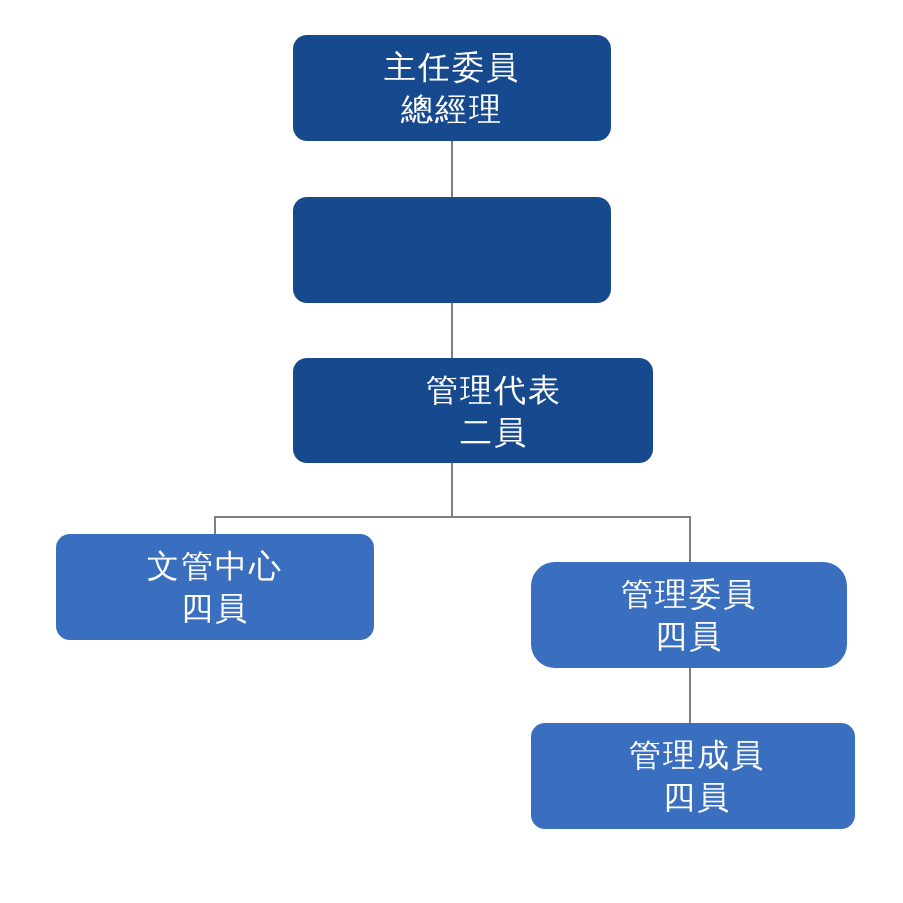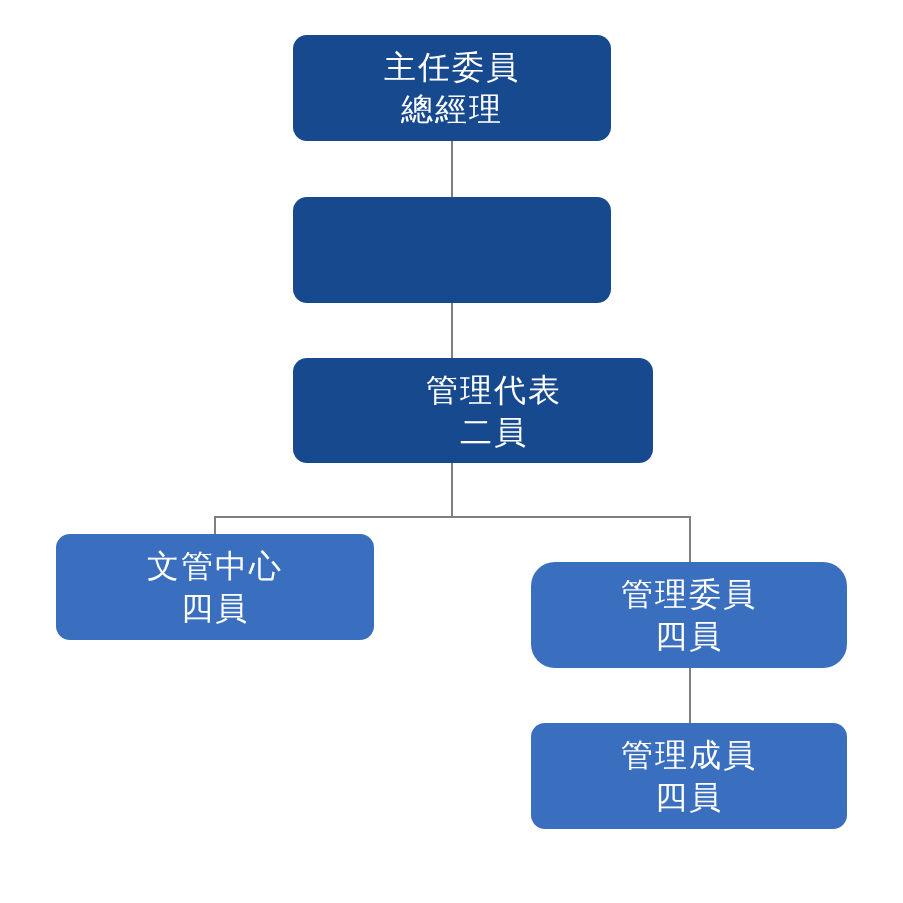--- a/index.html
+++ b/index.html
@@ -31,21 +31,21 @@
   }
   .node .line { white-space: nowrap; }
 
   
   .node-chairman        { left: 293px; top:  35px; width: 318px; height: 106px; }
   .node-vice-chairman   { left: 293px; top: 197px; width: 318px; height: 106px; }
   .node-mgmt-rep        { left: 293px; top: 358px; width: 318px; height: 105px; }
   
   .node-doc-center      { left:  56px; top: 534px; width: 318px; height: 106px; }
   .node-mgmt-committee  { left: 531px; top: 562px; width: 316px; height: 106px; }
-  .node-mgmt-members    { left: 531px; top: 723px; width: 316px; height: 106px; }
+  .node-mgmt-members    { left: 531px; top: 723px; width: 316px; height: 106px; padding-left: 8px; }
 
   .conn { position: absolute; background: #7f7f7f; }
   .conn-1 { left: 451px; top: 141px; width: 2px;  height: 56px; }  
   .conn-2 { left: 451px; top: 303px; width: 2px;  height: 55px; }  
   .conn-3 { left: 451px; top: 463px; width: 2px;  height: 54px; }  
   .conn-4 { left: 214px; top: 516px; width: 477px; height: 2px; }  
   .conn-5 { left: 214px; top: 516px; width: 2px;  height: 47px; }  
   .conn-6 { left: 689px; top: 516px; width: 2px;  height: 46px; }  
   .conn-7 { left: 689px; top: 668px; width: 2px;  height: 55px; }  
 </style>

